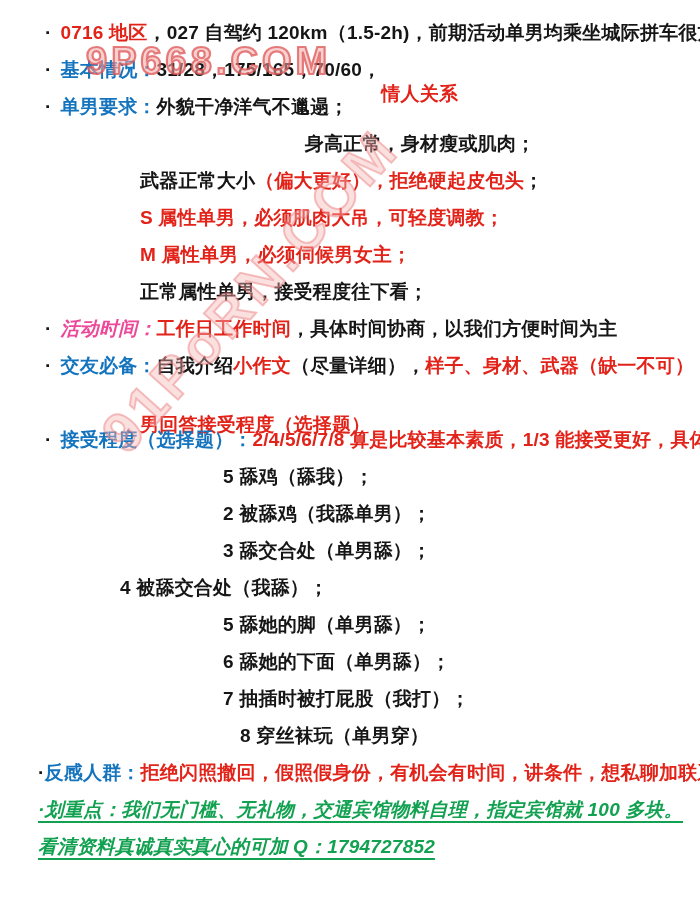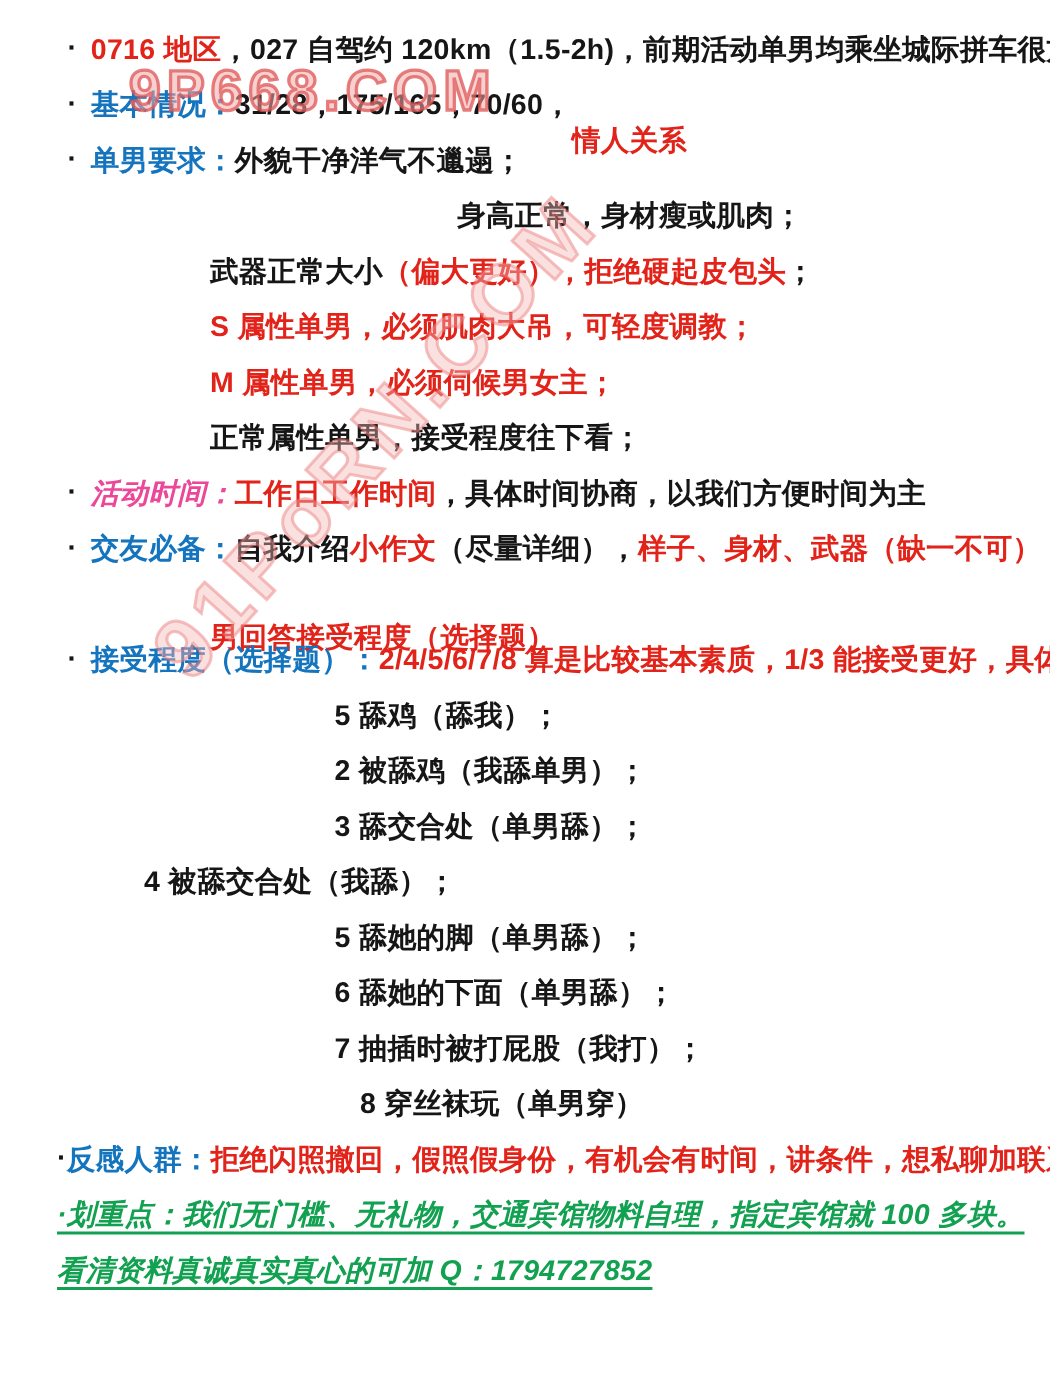--- a/index.html
+++ b/index.html
@@ -133,21 +133,21 @@
     </div>
     <div class="line" style="padding-left: 223px;">
       <span class="seg" style="color: rgb(22, 22, 22);">5 舔鸡（舔我）；</span>
     </div>
     <div class="line" style="padding-left: 223px;">
       <span class="seg" style="color: rgb(22, 22, 22);">2 被舔鸡（我舔单男）；</span>
     </div>
     <div class="line" style="padding-left: 223px;">
       <span class="seg" style="color: rgb(22, 22, 22);">3 舔交合处（单男舔）；</span>
     </div>
-    <div class="line" style="padding-left: 96px;">
+    <div class="line" style="padding-left: 120px;">
       <span class="seg" style="color: rgb(22, 22, 22);">4 被舔交合处（我舔）；</span>
     </div>
     <div class="line" style="padding-left: 223px;">
       <span class="seg" style="color: rgb(22, 22, 22);">5 舔她的脚（单男舔）；</span>
     </div>
     <div class="line" style="padding-left: 223px;">
       <span class="seg" style="color: rgb(22, 22, 22);">6 舔她的下面（单男舔）；</span>
     </div>
     <div class="line" style="padding-left: 223px;">
       <span class="seg" style="color: rgb(22, 22, 22);">7 抽插时被打屁股（我打）；</span>

